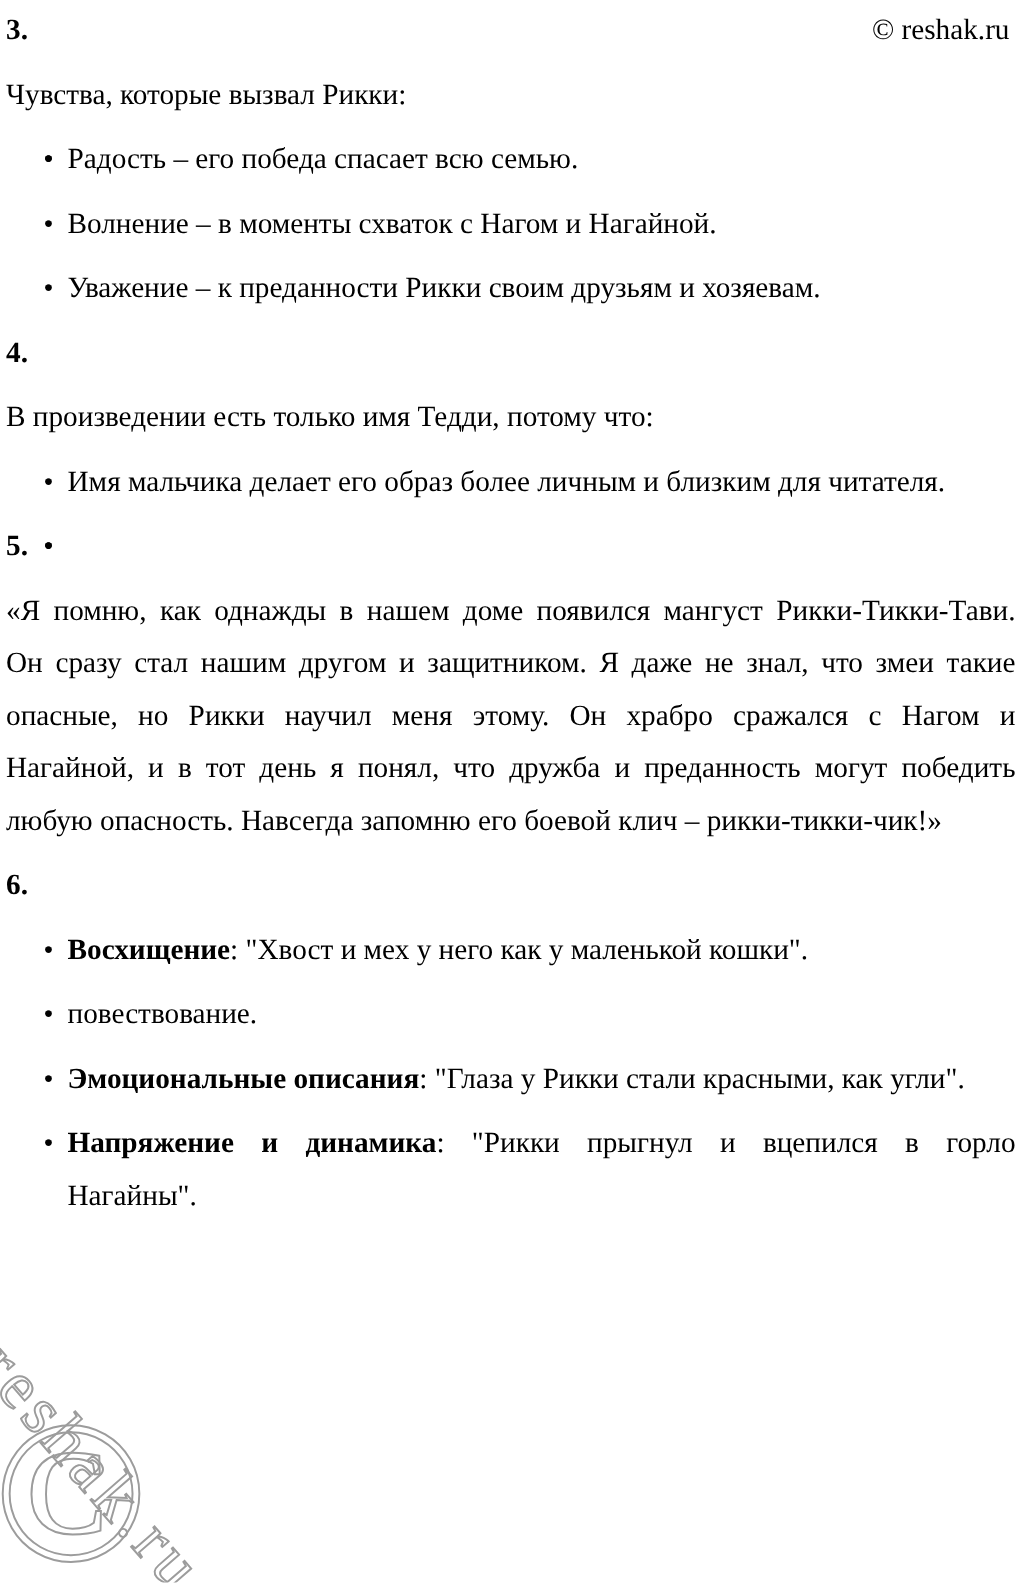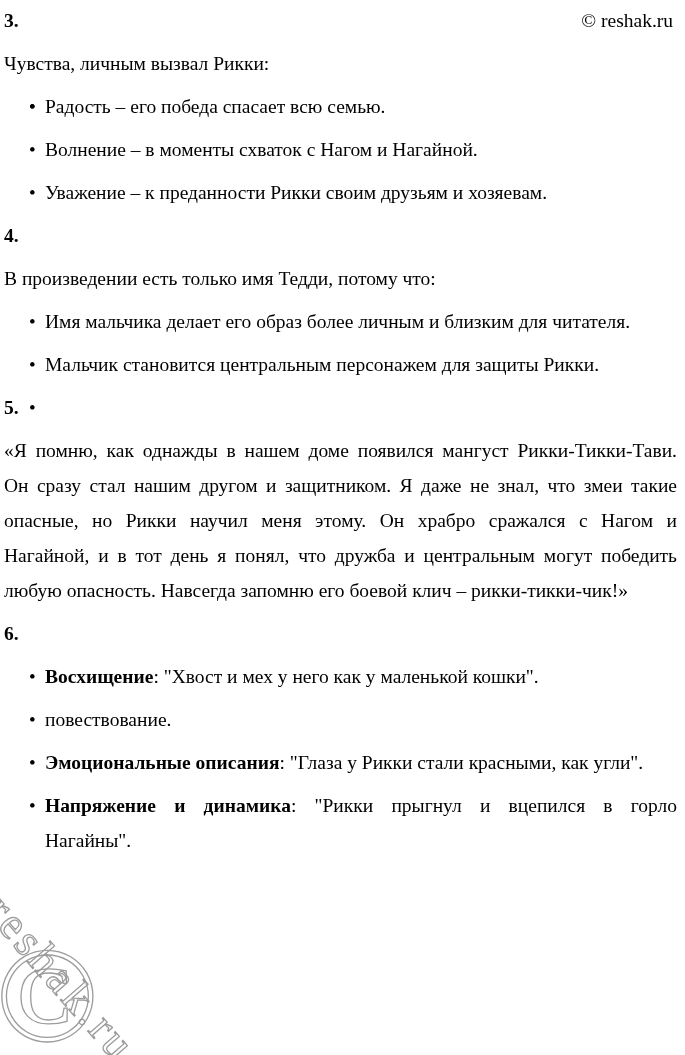--- a/index.html
+++ b/index.html
@@ -80,21 +80,21 @@
   }
 </style>
 </head>
 <body>
 
 <div class="copyright">© reshak.ru</div>
 
 <div class="doc">
 
   <p class="num">3.</p>
-  <p>Чувства, личным вызвал Рикки:</p>
+  <p>Чувства, которые вызвал Рикки:</p>
   <ul>
     <li>
       <span class="marker">•</span>
     </li>
     <li>
       <span class="marker">•</span>
       <span>Радость – его победа спасает всю семью.</span>
     </li>
     <li>
       <span class="marker">•</span>
@@ -108,33 +108,32 @@
 
   <p class="num">4.</p>
   <p>В произведении есть только имя Тедди, потому что:</p>
   <ul>
     <li>
       <span class="marker">•</span>
       <span>Имя мальчика делает его образ более личным и близким для читателя.</span>
     </li>
     <li>
       <span class="marker">•</span>
-      <span>Мальчик становится центральным персонажем для защиты Рикки.</span>
     </li>
     <li>
       <span class="marker">•</span>
     </li>
   </ul>
 
   <p class="num s5-start">5.</p>
   <p>
     <span class="jline">«Я помню, как однажды в нашем доме появился мангуст Рикки-Тикки-Тави.</span>
     <span class="jline">Он сразу стал нашим другом и защитником. Я даже не знал, что змеи такие</span>
     <span class="jline">опасные, но Рикки научил меня этому. Он храбро сражался с Нагом и</span>
-    <span class="jline">Нагайной, и в тот день я понял, что дружба и центральным могут победить</span>
+    <span class="jline">Нагайной, и в тот день я понял, что дружба и преданность могут победить</span>
     <span class="lline">любую опасность. Навсегда запомню его боевой клич – рикки-тикки-чик!»</span>
   </p>
 
   <p class="num s6-start">6.</p>
   <ul>
     <li>
       <span class="marker">•</span>
       <strong>Восхищение</strong><span>: "Хвост и мех у него как у маленькой кошки".</span>
     </li>
     <li>

